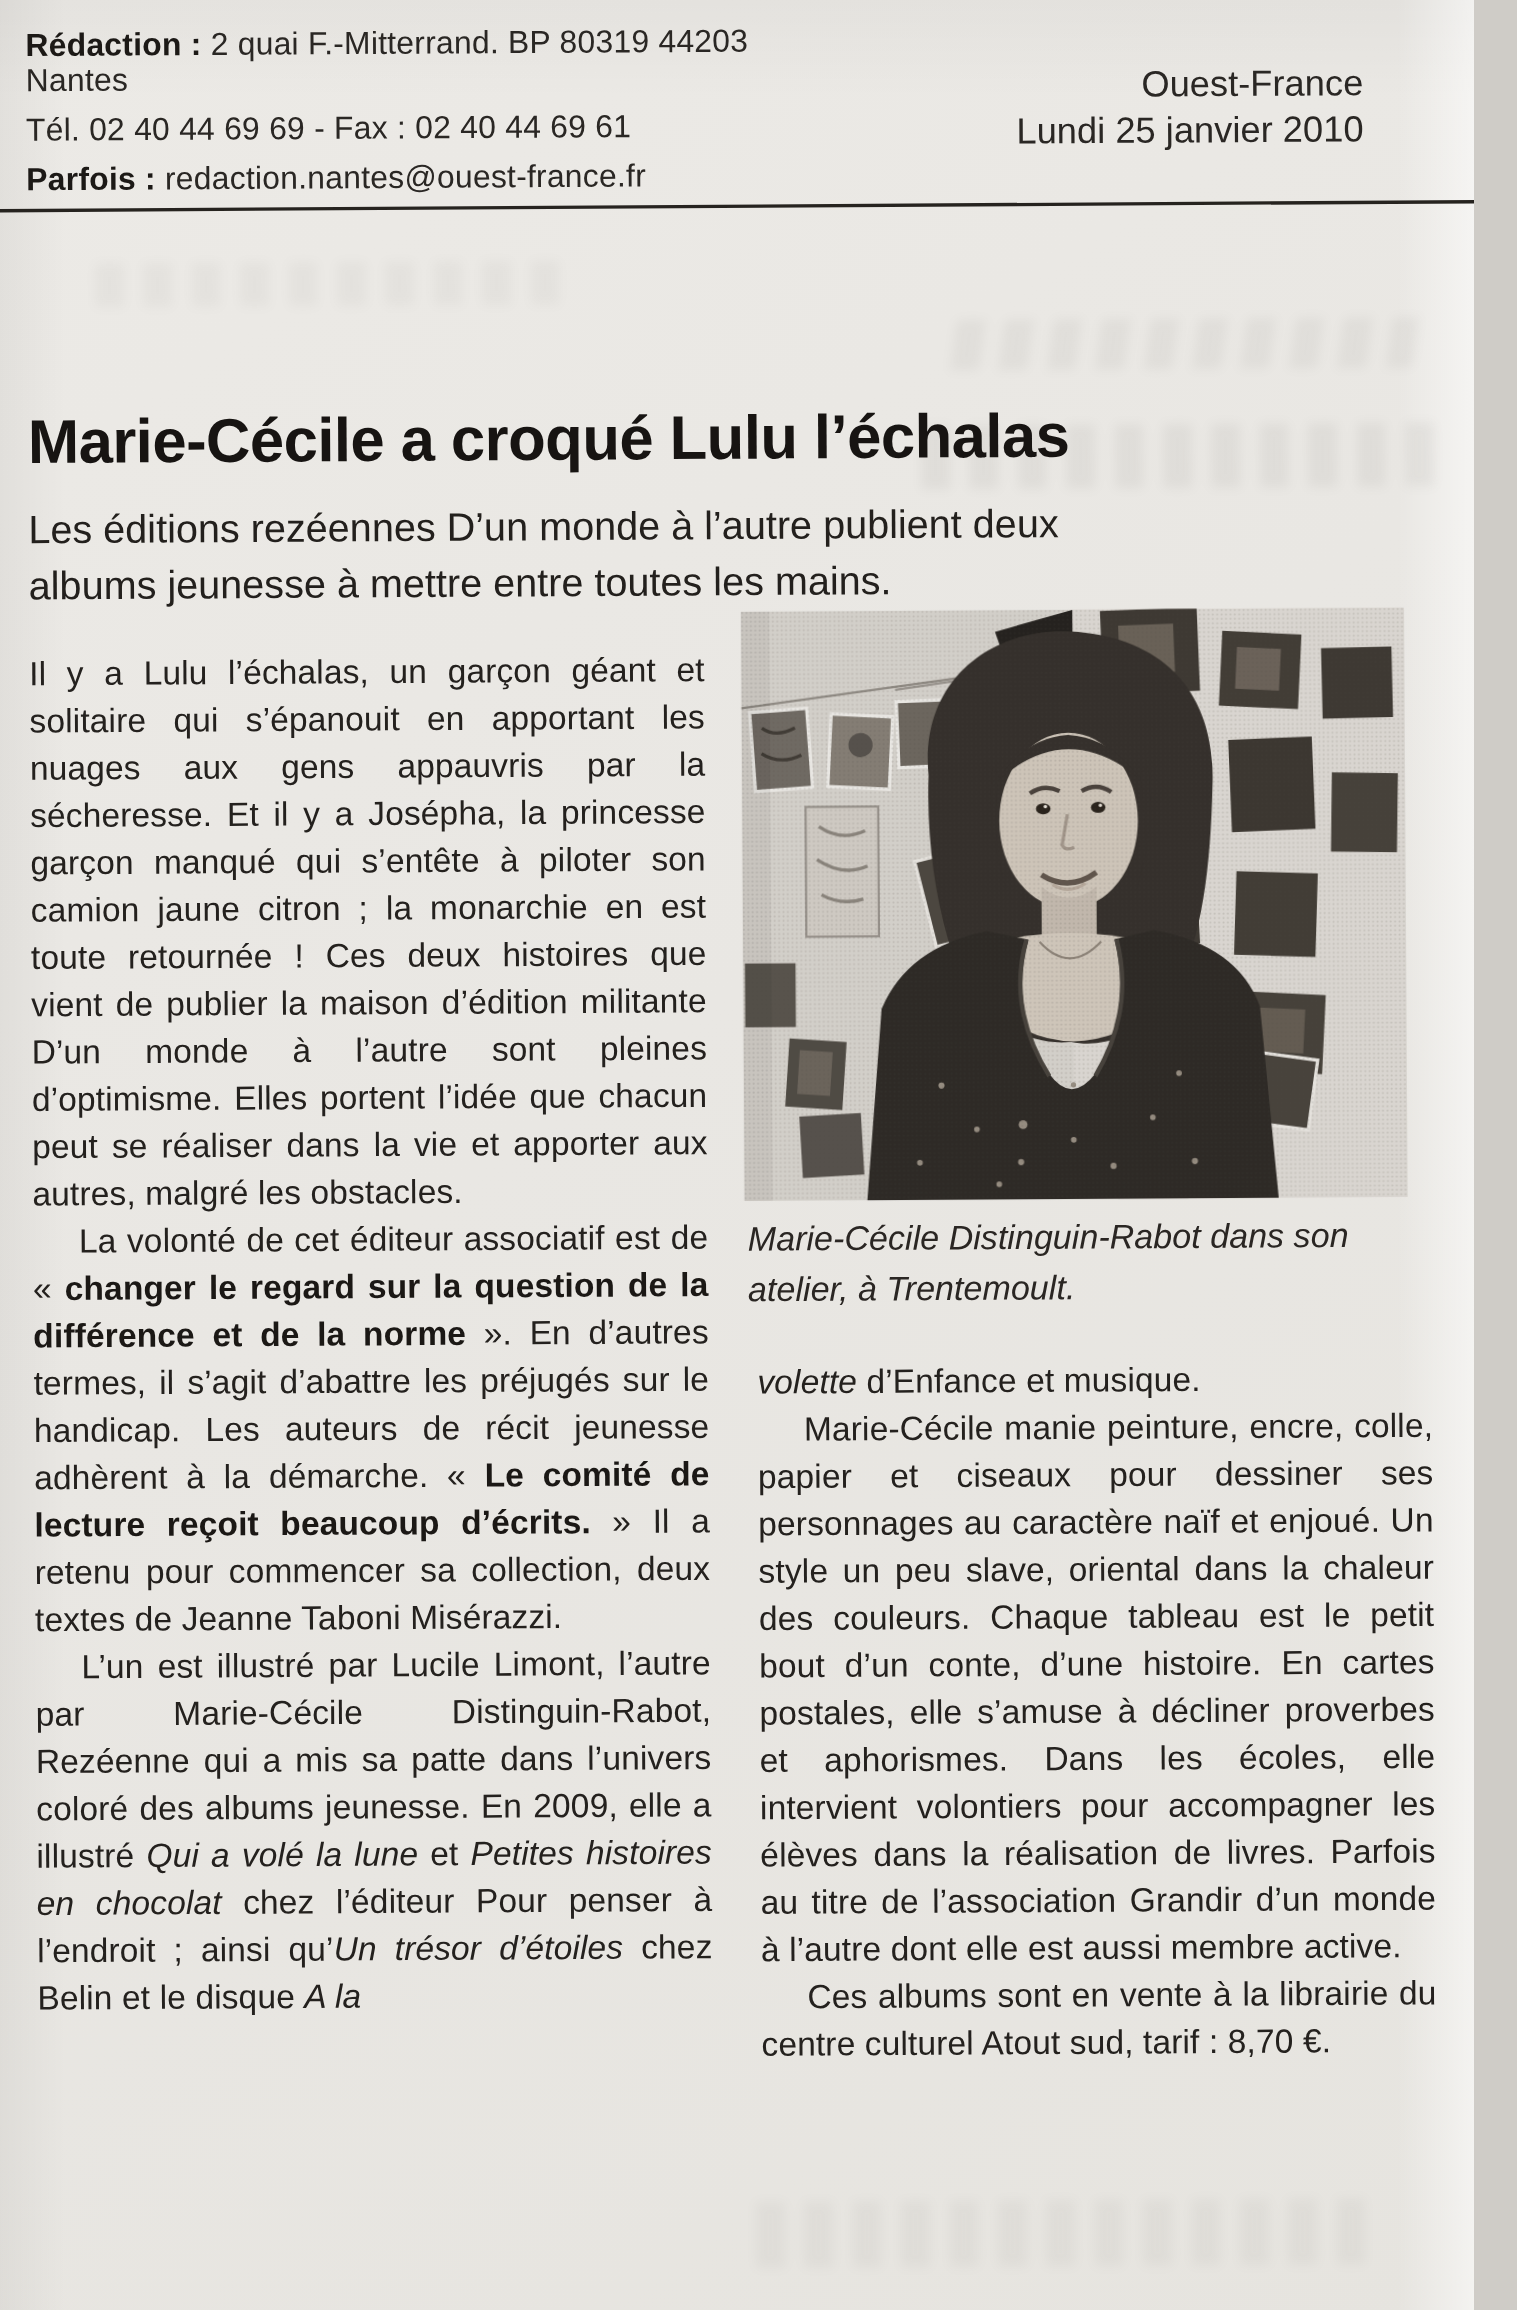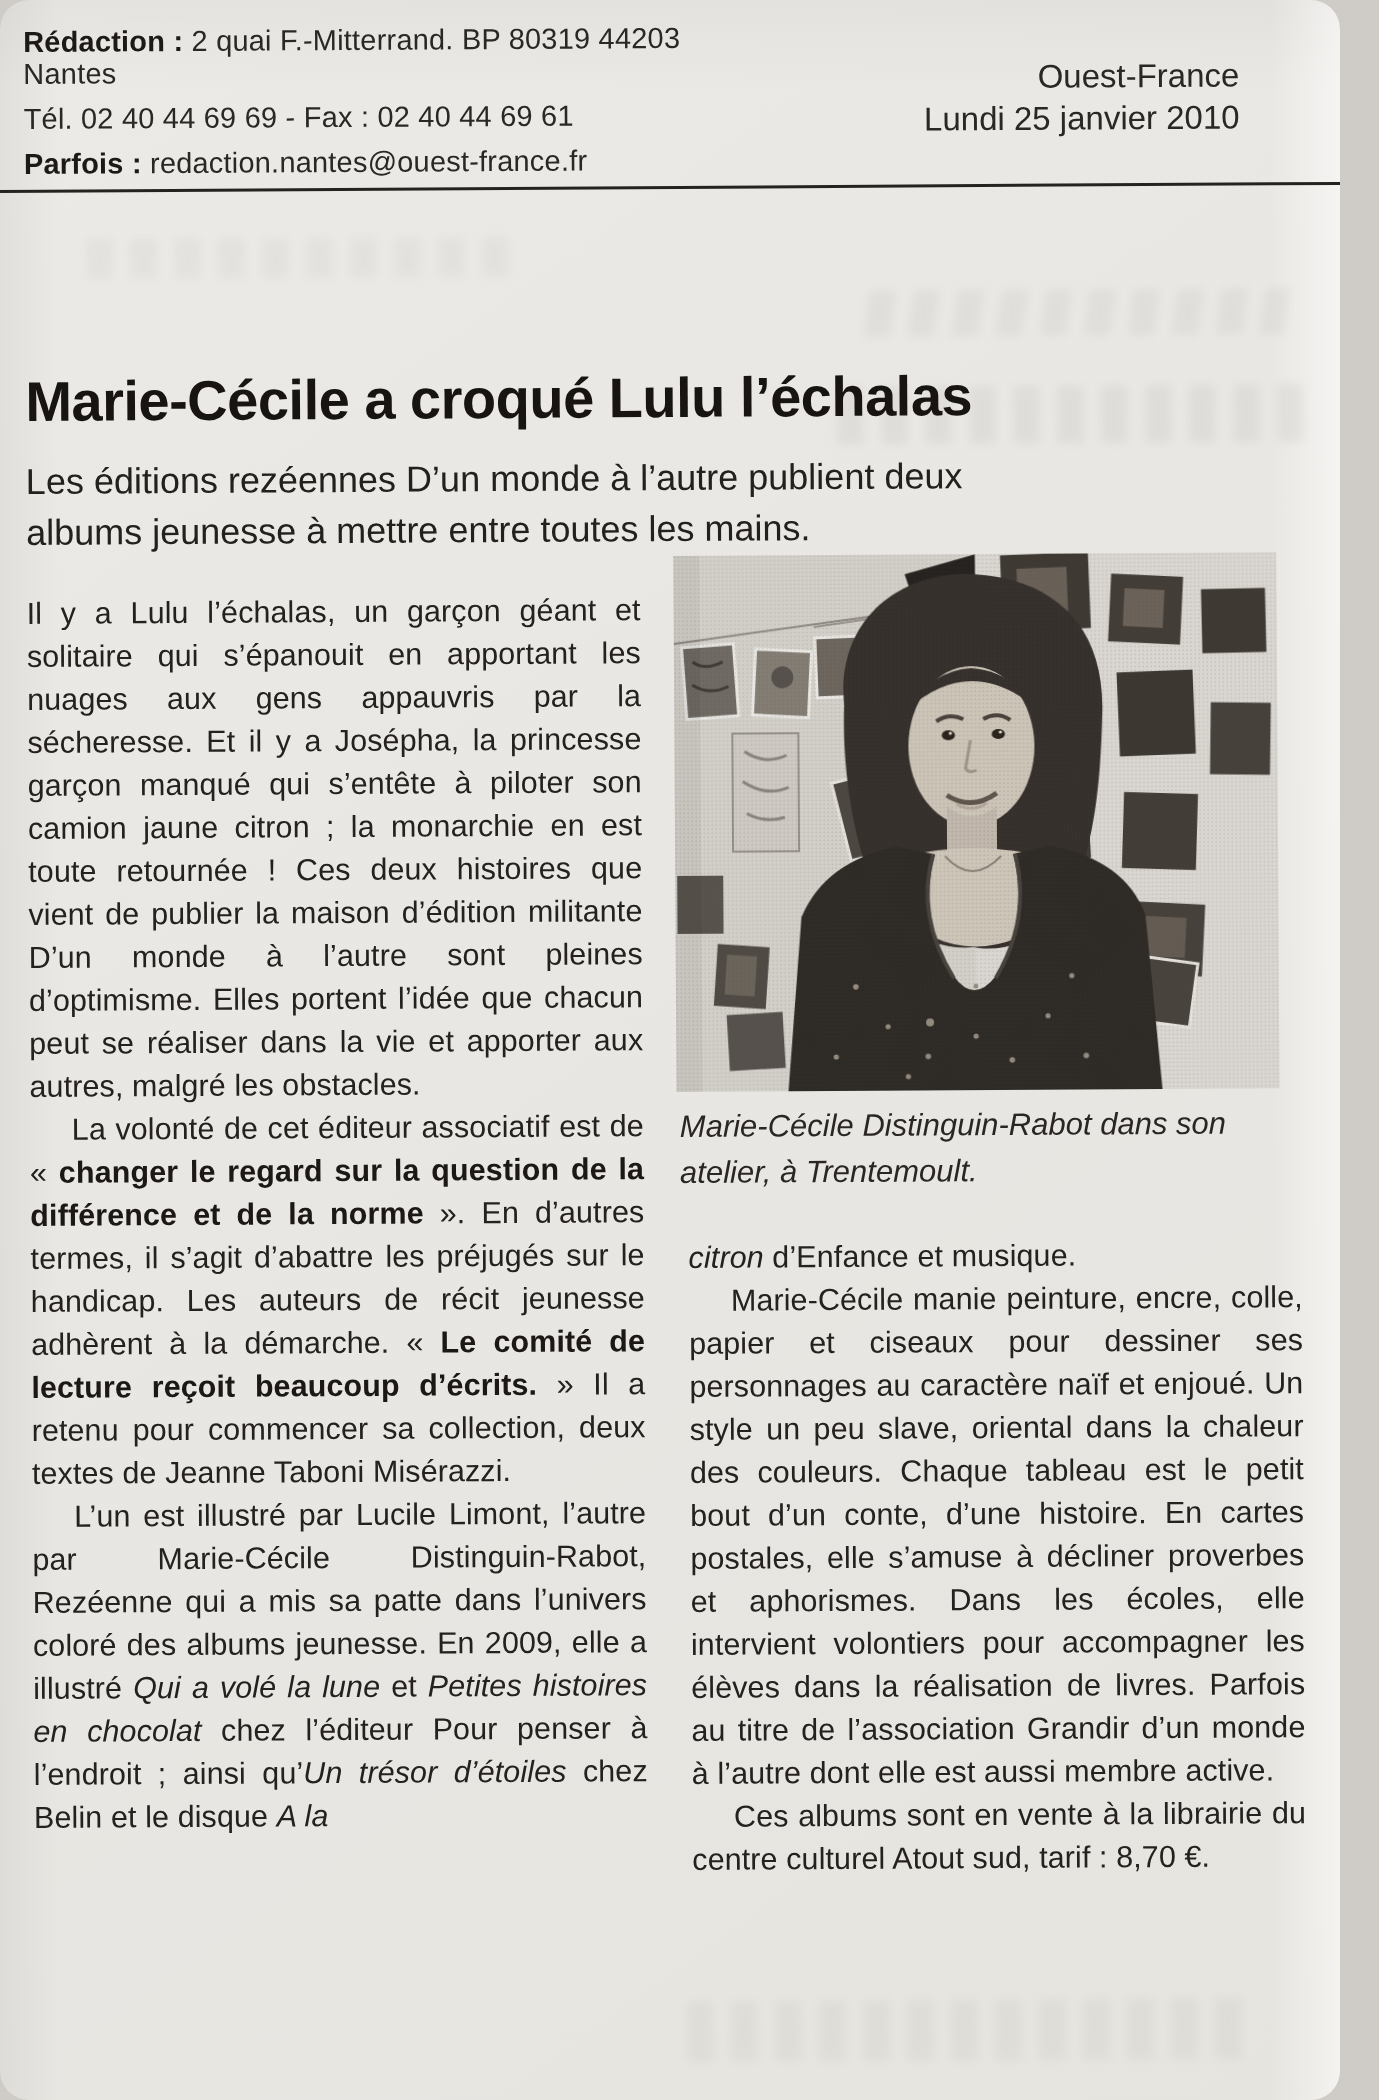--- a/index.html
+++ b/index.html
@@ -8,21 +8,20 @@
     background:#cfccc7;
     font-family:"Liberation Sans","DejaVu Sans",sans-serif;
   }
   .page{
     position:relative;width:1340px;height:2100px;overflow:hidden;
     background:
       linear-gradient(to right, rgba(0,0,0,0.045), rgba(0,0,0,0) 60px),
       linear-gradient(to left, rgba(255,255,255,0.55), rgba(255,255,255,0) 70px),
       linear-gradient(to bottom, rgba(0,0,0,0.03), rgba(0,0,0,0) 90px),
       linear-gradient(145deg,#eceae6 0%,#e9e7e3 45%,#e6e4df 100%);
-    border-radius: 29px;
   }
   .content{
     position:absolute;inset:0;
     transform:rotate(-0.35deg);
     transform-origin:50% 40%;
     color:#23201d;
   }
   
   .masthead-left{position:absolute;left:28px;top:22px;width:720px;}
   .mh-line{margin:0 0 13px 0;font-size:29px;line-height:32px;color:#2a2724;letter-spacing:.2px;}
@@ -220,19 +219,19 @@
           </g>
         </g>
 
         <rect x="0" y="0" width="603" height="536" fill="url(#ht)" opacity="0.16"></rect>
         <rect x="0" y="0" width="26" height="536" fill="#000000" opacity="0.05"></rect>
       </svg>
     </figure>
     <figcaption class="caption">Marie-Cécile Distinguin-Rabot dans son atelier, à Trentemoult.</figcaption>
 
     <section class="col col-right">
-        <p class="body-para"><span class="seg-italic">citron</span><span> d’Enfance et musique.</span></p>
+        <p class="body-para"><span class="seg-italic">volette</span><span> d’Enfance et musique.</span></p>
         <p class="body-para indent"><span>Marie-Cécile manie peinture, encre, colle, papier et ciseaux pour dessiner ses personnages au caractère naïf et enjoué. Un style un peu slave, oriental dans la chaleur des couleurs. Chaque tableau est le petit bout d’un conte, d’une histoire. En cartes postales, elle s’amuse à décliner proverbes et aphorismes. Dans les écoles, elle intervient volontiers pour accompagner les élèves dans la réalisation de livres. Parfois au titre de l’association Grandir d’un monde à l’autre dont elle est aussi membre active.</span></p>
         <p class="body-para indent"><span>Ces albums sont en vente à la librairie du centre culturel Atout sud, tarif : 8,70 €.</span></p>
       </section>
 
   </div>
 </div>
 
 </body></html>

